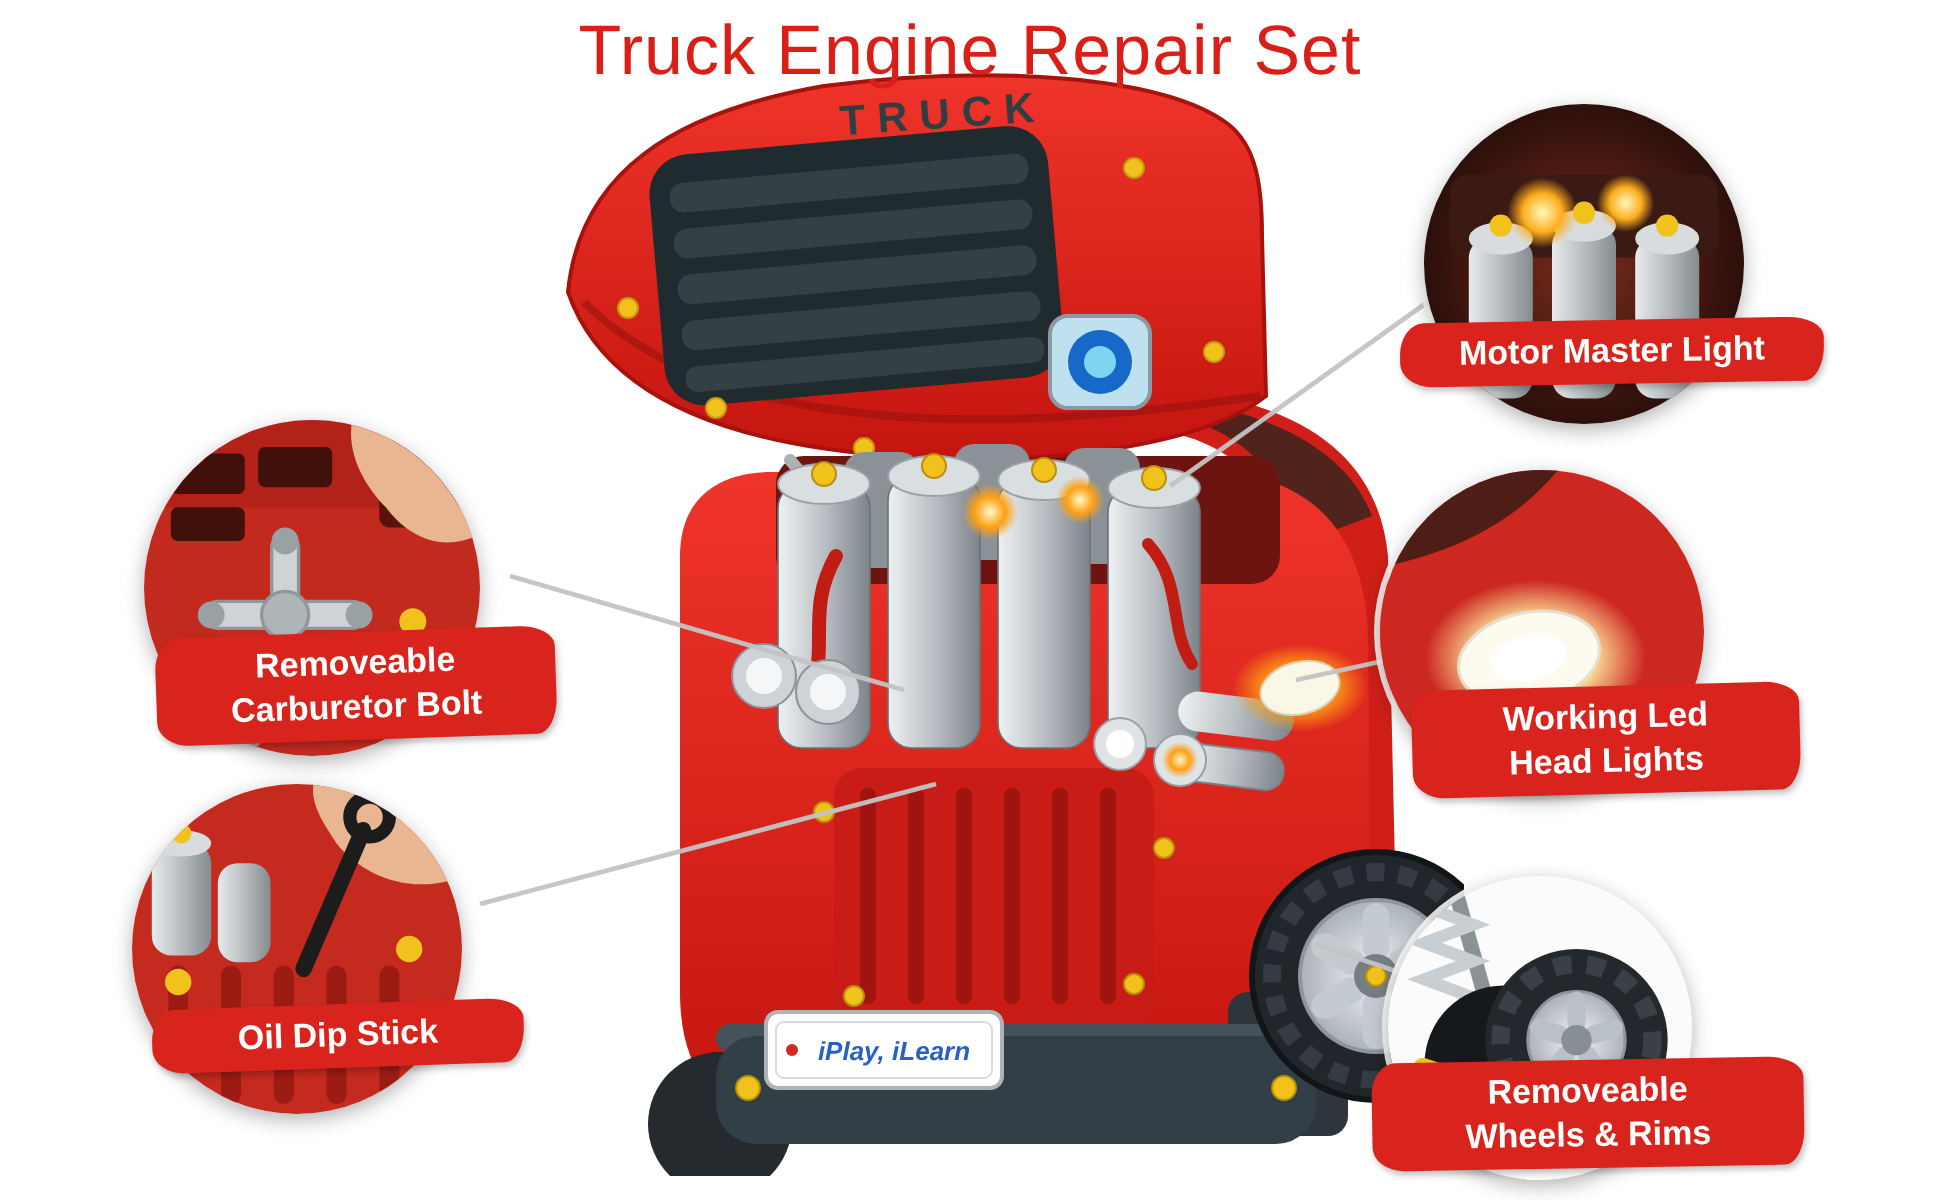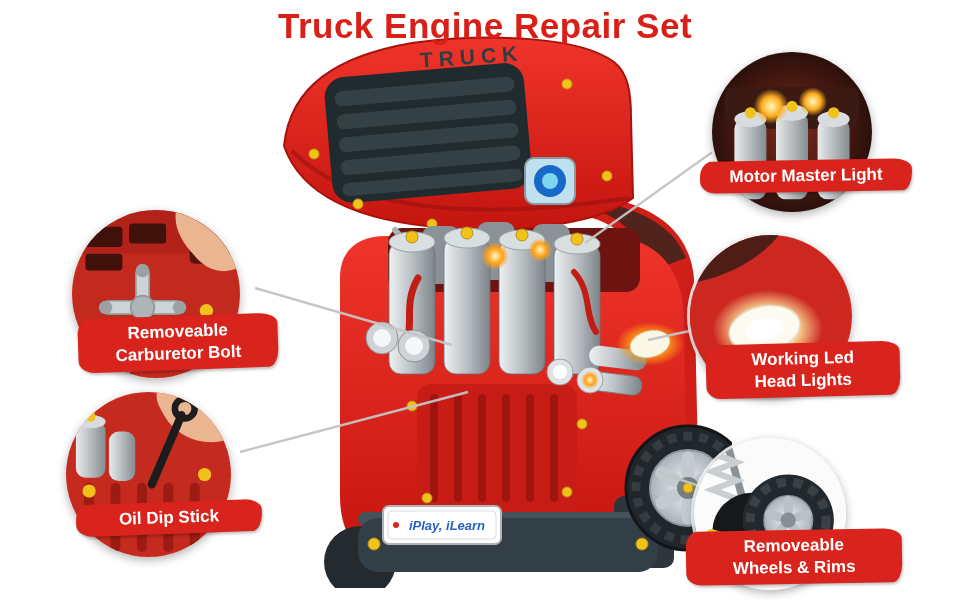--- a/index.html
+++ b/index.html
@@ -2,21 +2,21 @@
 <html><head>
 <meta charset="utf-8">
 <style>
   html,body{margin:0;padding:0;background:#ffffff;}
   .stage{
     position:relative;width:970px;height:600px;margin:0 auto;background:#fff;
     overflow:hidden;font-family:"Liberation Sans",sans-serif;
   }
   .title{
     position:absolute;top:6px;left:0;right:0;text-align:center;
-    font-size:35px;font-weight:bold;color:#da1f18;letter-spacing:.5px;z-index:6;
+    font-size:35px;font-weight:normal;color:#da1f18;letter-spacing:.5px;z-index:6;
   }
   .truck-wrap{position:absolute;left:262px;top:26px;width:470px;height:562px;z-index:1;}
   .leader{position:absolute;left:0;top:0;width:970px;height:600px;z-index:2;pointer-events:none;}
   .callout-img{
     position:absolute;border-radius:50%;overflow:hidden;z-index:3;
     box-shadow:0 3px 10px rgba(0,0,0,.30), 0 0 0 3px rgba(255,255,255,.9);
   }
   .callout-img svg{display:block;width:100%;height:100%;}
   .ribbon{
     position:absolute;z-index:4;background:#d8241c;color:#fff;text-align:center;

